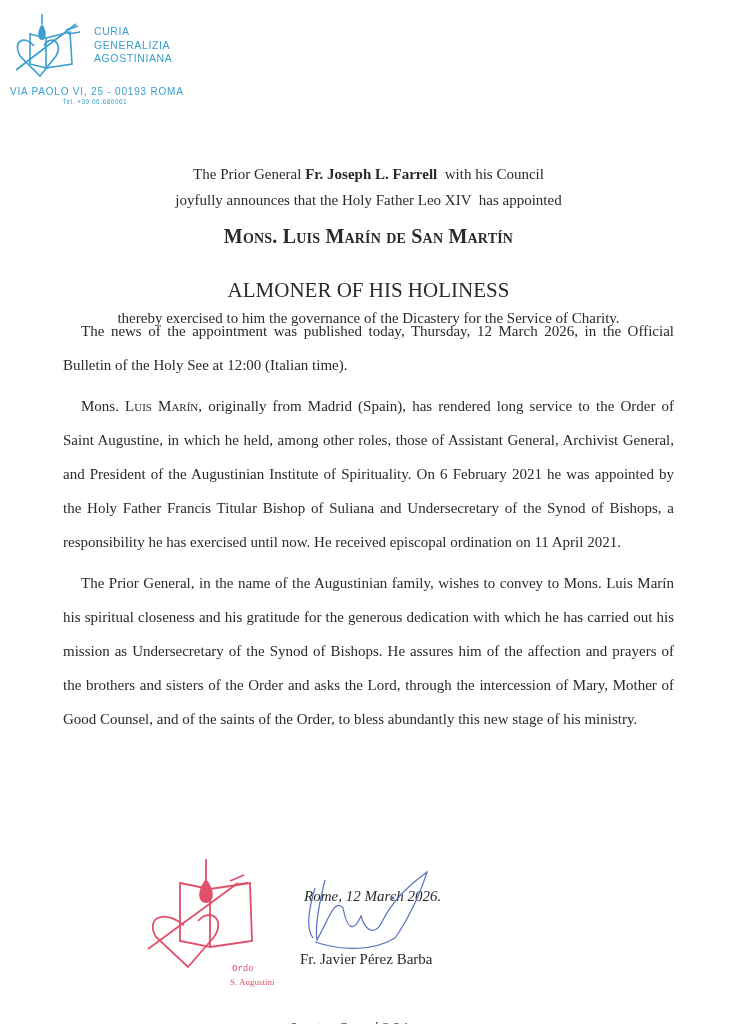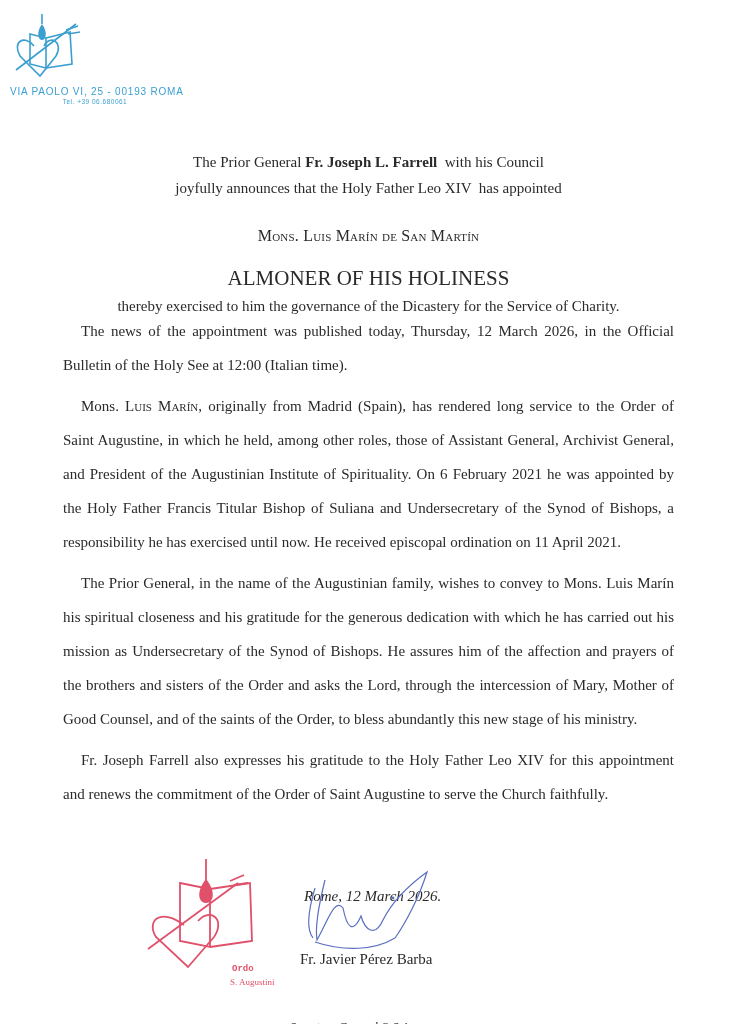--- a/index.html
+++ b/index.html
@@ -9,70 +9,74 @@
   .lh-logo { position: absolute; left: 0; top: 2px; width: 74px; height: 74px; }
   .lh-name { position: absolute; left: 84px; top: 17px; color: #3a9fd0;
              font-family: "Liberation Sans", "DejaVu Sans", sans-serif;
              font-size: 10.5px; line-height: 13.5px; letter-spacing: 0.6px; }
   .lh-name div { white-space: nowrap; }
   .lh-address { position: absolute; left: 0; top: 78px; width: 170px; text-align: center; color: #3a9fd0;
                 font-family: "Liberation Sans", "DejaVu Sans", sans-serif; font-size: 10px; letter-spacing: 0.8px; white-space: nowrap; }
   .lh-phone { position: absolute; left: 0; top: 90px; width: 170px; text-align: center; color: #3a9fd0;
               font-family: "Liberation Sans", "DejaVu Sans", sans-serif; font-size: 6.5px; letter-spacing: 0.5px; white-space: nowrap; }
 
-  .center { position: absolute; left: 0; width: 737px; text-align: center; white-space: nowrap; font-size: 15px; }
+  .center { position: absolute; left: 0; width: 737px; text-align: center; white-space: nowrap; font-size: 15px; margin-top: 12px; }
   .intro1 { top: 154px; }
   .intro2 { top: 180px; }
-  .name-title { top: 227px; font-weight: normal; font-size: 16px; font-variant: small-caps; letter-spacing: 0.2px; }
+  .name-title { top: 213px; font-weight: bold; font-size: 20px; font-variant: small-caps; letter-spacing: 0.2px; }
   .office { top: 266px; font-weight: normal; font-size: 21px; }
   .entrust { top: 298px; }
 
   .body { position: absolute; left: 63px; width: 611px; font-size: 15px; line-height: 34px; text-align: justify; }
   .body p { margin: 0 0 7px 0; text-indent: 18px; }
   .p1 { top: 314px; }
   .sc { font-variant: small-caps; margin-top: 8px; }
 
   .place-date { position: absolute; left: 296px; top: 888px; font-style: italic; font-size: 15px; white-space: nowrap; margin-left: 8px; }
   .signer-name { position: absolute; left: 300px; top: 951px; font-size: 15px; white-space: nowrap; }
   .signer-role { position: absolute; left: 290px; top: 1020px; font-style: italic; font-size: 12px; white-space: nowrap; }
   .seal { position: absolute; left: 140px; top: 855px; width: 120px; height: 118px; }
-  .seal-text1 { position: absolute; left: 232px; top: 964px; color: #e0506a; font-family: "Liberation Mono", "DejaVu Sans Mono", monospace; font-size: 9px; font-weight: bold; }
+  .seal-text1 { position: absolute; left: 232px; top: 964px; color: #e0506a; font-family: "Liberation Mono", "DejaVu Sans Mono", monospace; font-size: 9px; }
   .seal-text2 { position: absolute; left: 230px; top: 977px; color: #e0506a; font-family: Liberation Serif, serif; font-size: 9px; white-space: nowrap; }
   .signature { position: absolute; left: 295px; top: 868px; width: 150px; height: 90px; }
 </style>
 </head>
 <body>
 
 <div class="letterhead">
   <svg class="lh-logo" viewBox="0 0 74 74">
     <g fill="none" stroke="#3a9fd0" stroke-width="1.6">
       <path d="M20 24 L36 28 L36 58 L20 54 Z"></path>
       <path d="M36 28 L60 22 L62 54 L36 58"></path>
       <path d="M24 36 C14 24, 2 32, 10 46 L30 66 L46 46 C54 32, 40 24, 34 36"></path>
       <path d="M6 60 L66 14"></path>
       <path d="M56 20 L68 16 M58 24 L70 22"></path>
       <path d="M32 4 L32 14"></path>
     </g>
     <path d="M32 14 C26 22, 28 30, 32 30 C36 30, 38 22, 32 14 Z" fill="#3a9fd0"></path>
   </svg>
+  <div class="lh-name">
+    <div>CURIA</div>
+    <div>GENERALIZIA</div>
+    <div>AGOSTINIANA</div>
+  </div>
   <div class="lh-address">VIA PAOLO VI, 25 - 00193 ROMA</div>
   <div class="lh-phone">Tel. +39 06.680061</div>
 </div>
 
 <div class="center intro1"><span>The Prior General </span><b>Fr. Joseph L. Farrell</b><span style="white-space:pre">  with his Council</span></div>
 <div class="center intro2" style="white-space:pre">joyfully announces that the Holy Father Leo XIV  has appointed</div>
 <div class="center name-title">Mons. Luis Marín de San Martín</div>
 <div class="center office">ALMONER OF HIS HOLINESS</div>
 <div class="center entrust">thereby exercised to him the governance of the Dicastery for the Service of Charity.</div>
 
 <div class="body p1">
   <p>The news of the appointment was published today, Thursday, 12 March 2026, in the Official Bulletin of the Holy See at 12:00 (Italian time).</p>
   <p><span>Mons. </span><span class="sc">Luis Marín</span><span>, originally from Madrid (Spain), has rendered long service to the Order of Saint Augustine, in which he held, among other roles, those of Assistant General, Archivist General, and President of the Augustinian Institute of Spirituality. On 6 February 2021 he was appointed by the Holy Father Francis Titular Bishop of Suliana and Undersecretary of the Synod of Bishops, a responsibility he has exercised until now. He received episcopal ordination on 11 April 2021.</span></p>
   <p>The Prior General, in the name of the Augustinian family, wishes to convey to Mons. Luis Marín his spiritual closeness and his gratitude for the generous dedication with which he has carried out his mission as Undersecretary of the Synod of Bishops. He assures him of the affection and prayers of the brothers and sisters of the Order and asks the Lord, through the intercession of Mary, Mother of Good Counsel, and of the saints of the Order, to bless abundantly this new stage of his ministry.</p>
-  <p>Fr. Joseph Farrell also expresses his gratitude to the Holy Father Leo XIV for this appointment and renews the commitment of the Order of Saint Augustine to serve the Church faithfully.</p>
 </div>
 
 <div class="place-date">Rome, 12 March 2026.</div>
 
 <svg class="seal" viewBox="0 0 120 118">
   <g fill="none" stroke="#e0506a" stroke-width="1.8">
     <path d="M40 28 L70 34 L70 92 L40 86 Z"></path>
     <path d="M70 34 L110 28 L112 86 L70 92"></path>
     <path d="M44 70 C20 52, 6 66, 16 82 L48 112 L74 82 C86 64, 70 52, 58 66"></path>
     <path d="M8 94 L98 28"></path>

